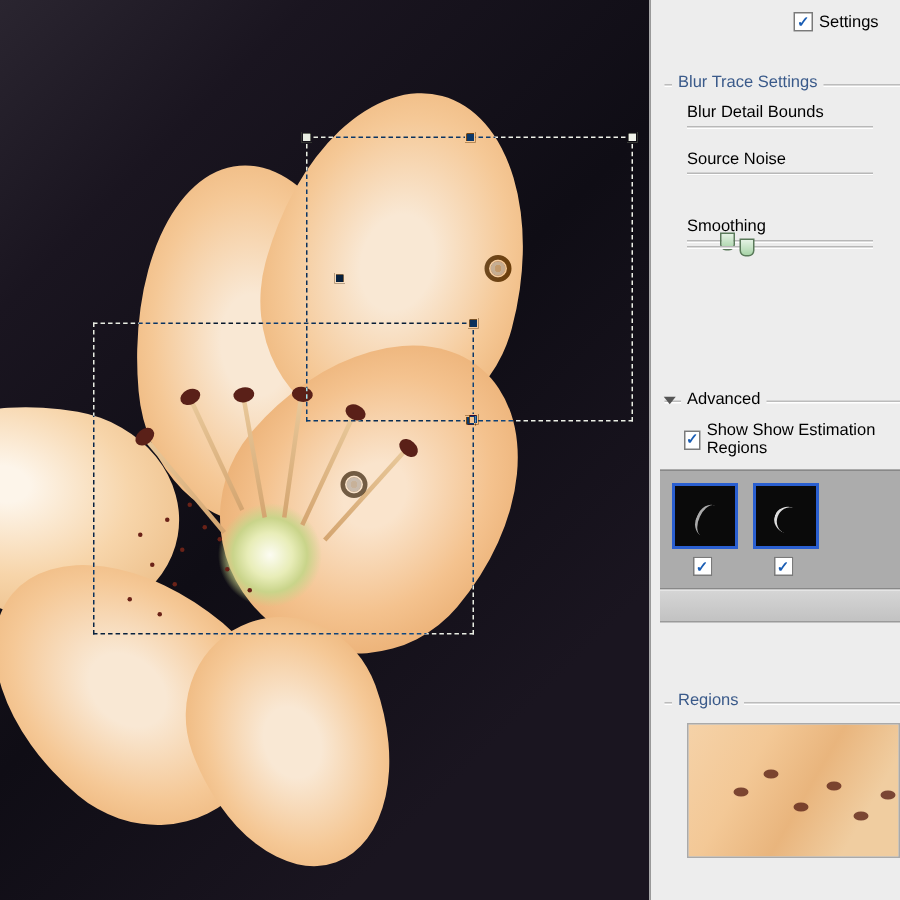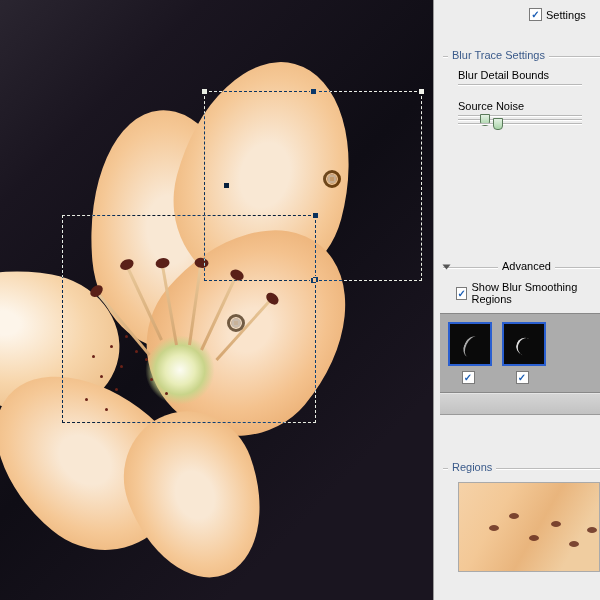--- a/index.html
+++ b/index.html
@@ -35,21 +35,21 @@
 .ring::after { content: ''; position: absolute; left: 4px; top: 4px; width: 4px; height: 4px; background: #333; border-radius: 50%; }
 .panel { position: absolute; left: 433px; top: 0; width: 167px; height: 600px; background: #ededed; border-left: 1px solid #999; }
 .preview-row { position: absolute; top: 8px; left: 95px; display: flex; align-items: center; }
 .chk { width: 13px; height: 13px; border: 1px solid #7a7a7a; background: #fff; display: inline-flex; align-items: center; justify-content: center; margin-right: 4px; color: #1a5db4; font-size: 10px; font-weight: bold; }
 .section { position: absolute; left: 6px; right: 0; }
 .fieldset-label { color: #3a5a8a; font-size: 11px; position: relative; top: -1px; background: #ededed; padding: 0 4px; }
 .groove { height: 1px; background: #bcbcbc; box-shadow: 0 1px 0 #fff; position: absolute; left: 3px; right: 0; }
 .row { margin: 7px 0 3px 18px; color: #000; }
 .slider-track { height: 2px; background: #b8b8b8; border-bottom: 1px solid #fff; margin: 2px 18px 0 18px; position: relative; }
 .slider-thumb { position: absolute; width: 10px; height: 12px; top: -5px; background: linear-gradient(to bottom, #e4f2e4, #a8d4a8); border: 1px solid #5a7a5a; border-radius: 0 0 4px 4px; }
-.adv-hdr { display: flex; align-items: center; padding: 4px 0 4px 4px; color: #000; gap: 44px; }
+.adv-hdr { display: flex; align-items: center; padding: 4px 0 4px 4px; color: #000; }
 .tri { width: 0; height: 0; border-top: 4px solid transparent; border-bottom: 4px solid transparent; border-left: 5px solid #555; transform: rotate(90deg); margin-right: 5px; }
 .show-est { display: flex; align-items: center; margin: 4px 0 8px 16px; }
 .thumb-row { background: #acacac; border-top: 1px solid #888; border-bottom: 1px solid #888; padding: 8px; display: flex; gap: 10px; }
 .thumb-item { display: flex; flex-direction: column; align-items: center; }
 .th-img { width: 44px; height: 44px; background: #0a0a0a; border: 2px solid #2a5fd0; position: relative; }
 .th-stroke { position: absolute; width: 16px; height: 22px; border-left: 2px solid #aaa; border-radius: 50% 0 0 50%; transform: rotate(25deg); }
 .th-img.t2 .th-stroke { border-left: 2px solid #ddd; width: 20px; height: 18px; transform: rotate(20deg); }
 .gray-strip { height: 22px; background: linear-gradient(to bottom, #d5d5d5, #c2c2c2); border-top: 1px solid #e5e5e5; border-bottom: 1px solid #9a9a9a; }
 .detail-preview { position: absolute; left: 18px; right: 0; height: 90px; background: linear-gradient(120deg, #f5d2a8 0%, #f3c896 30%, #e9b57d 55%, #f0cda0 80%); border: 1px solid #aaa; overflow: hidden; }
 .dp-mark { position: absolute; width: 10px; height: 6px; background: #5e2418; border-radius: 50%; opacity: 0.8; }
@@ -110,37 +110,38 @@
     <span>Settings</span>
   </div>
 
   <div class="section" style="top:50px">
     <div class="groove" style="top:6px"></div>
     <span class="fieldset-label" style="margin-left:8px">Blur Trace Settings</span>
     <div class="row">Blur Detail Bounds</div>
     <div class="slider-track"></div>
     <div class="row" style="margin-top:14px">Source Noise</div>
     <div class="slider-track"></div>
+    <div class="row" style="margin-top:28px">Smoothing</div>
     <div class="slider-track">
         <div class="slider-thumb" style="left:18%"></div>
       </div>
     <div class="slider-track">
         <div class="slider-thumb" style="left:28%"></div>
       </div>
   </div>
 
   <div class="section" style="top:257px">
     <div class="groove" style="top:10px"></div>
     <div class="adv-hdr">
       <span class="tri"></span>
       <span class="fieldset-label" style="color:#000;background:#ededed">Advanced</span>
     </div>
     <div class="show-est">
       <span class="chk">✓</span>
-      <span>Show Blur Smoothing Regions</span>
+      <span>Show Show Estimation Regions</span>
     </div>
     <div class="thumb-row">
       <div class="thumb-item">
         <div class="th-img">
             <div class="th-stroke" style="left:14px;top:12px"></div>
           </div>
         <span class="chk" style="margin-top:5px">✓</span>
       </div>
       <div class="thumb-item">
         <div class="th-img t2">

